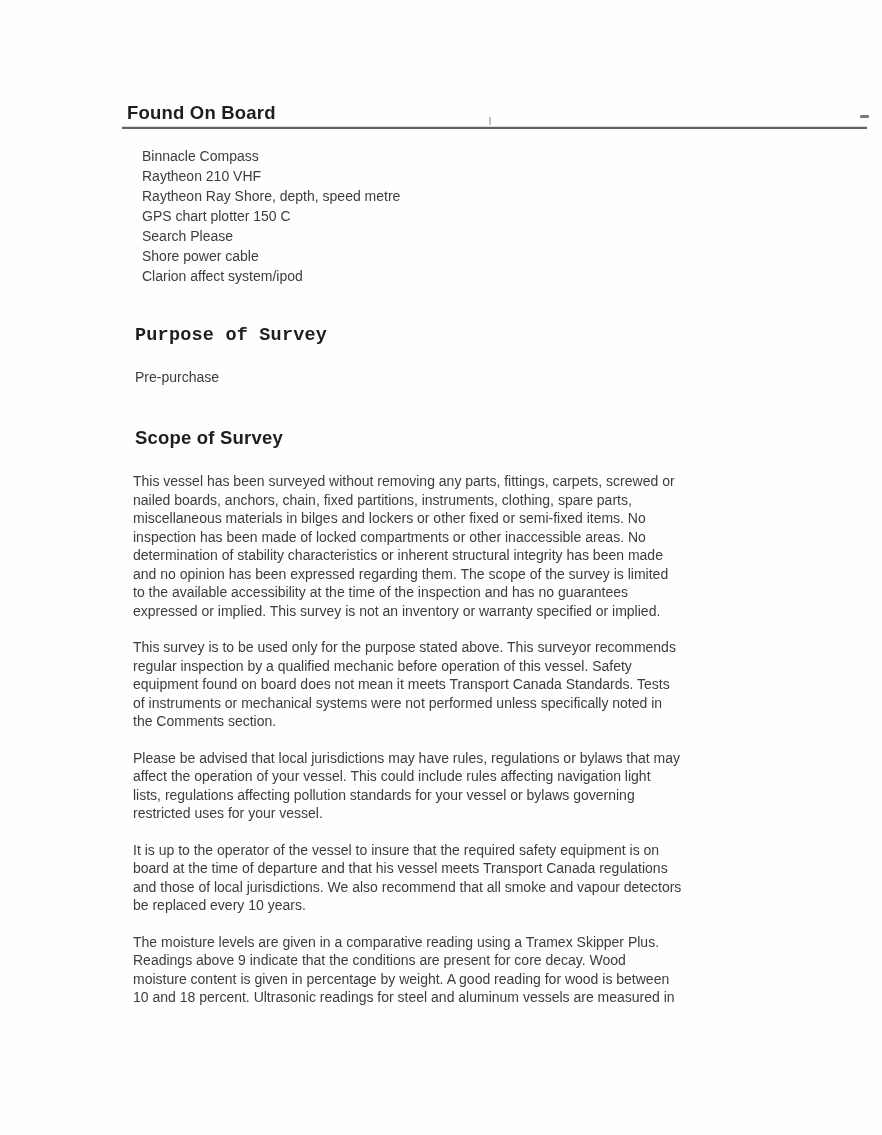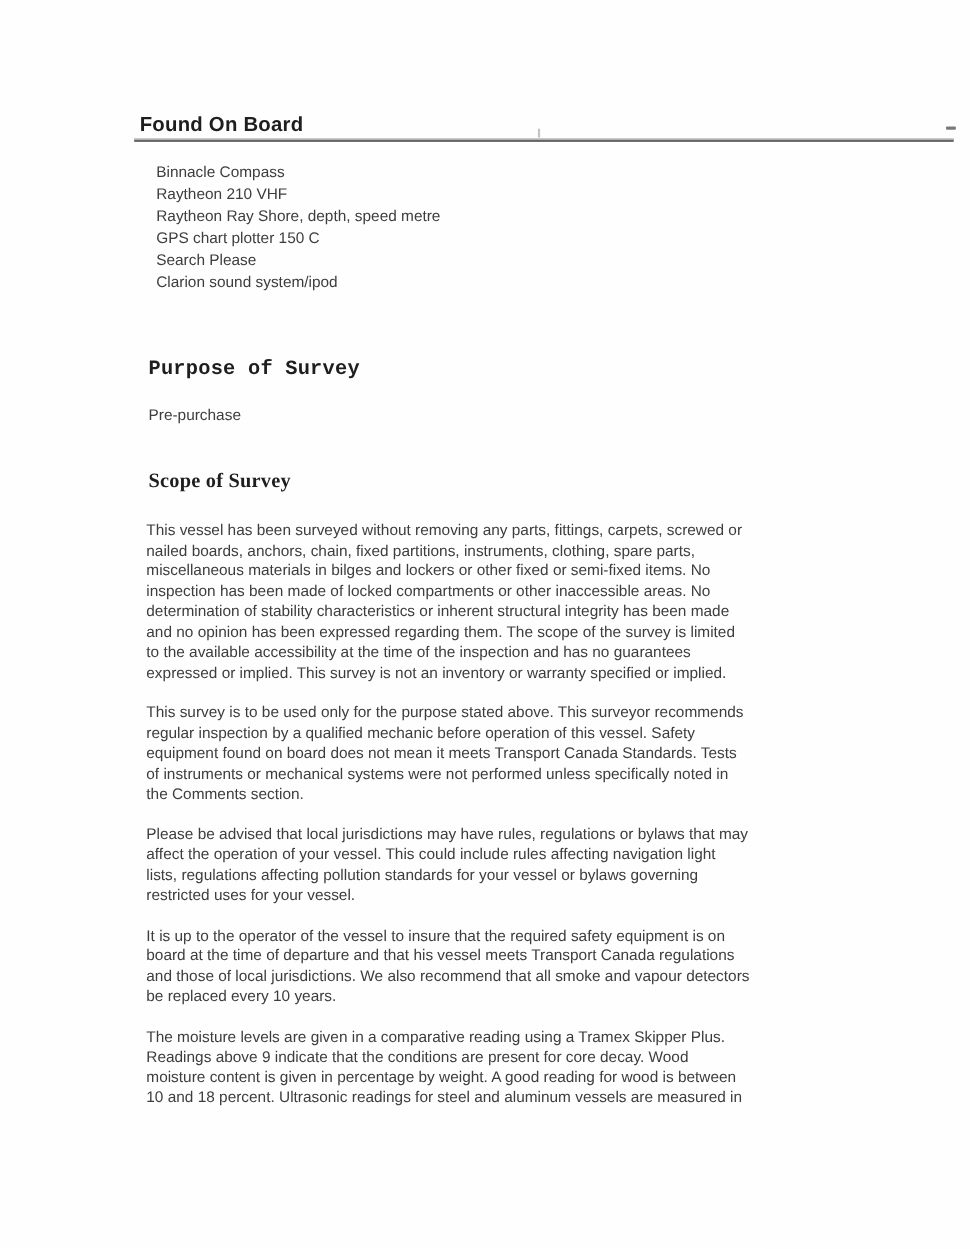--- a/index.html
+++ b/index.html
@@ -19,21 +19,21 @@
     position: absolute;
     margin: 0;
     font-size: 18.5px;
     line-height: 22px;
     font-weight: bold;
     letter-spacing: 0.2px;
     color: var(--heading-color, #1e1e1e);
   }
   .h-found   { left: 127px; top: 102px; }
   .h-purpose { left: 135px; top: 325px; font-family: Liberation Mono, monospace; }
-  .h-scope   { left: 135px; top: 427px; font-family: Liberation Serif, serif; }
+  .h-scope   { left: 135px; top: 427px; }
 
   .heading-rule {
     position: absolute;
     left: 122px;
     top: 126px;
     width: 745px;
     height: 2px;
     background: var(--rule-color, #636363);
     border-top: 1px solid #d8d8d8;
   }
@@ -99,21 +99,22 @@
   <div class="heading-rule"></div>
   <div class="artifact-dash"></div>
   <div class="artifact-tick"></div>
 
   <div class="equipment-list">
     <div class="equipment-item">Binnacle Compass</div>
     <div class="equipment-item">Raytheon 210 VHF</div>
     <div class="equipment-item">Raytheon Ray Shore, depth, speed metre</div>
     <div class="equipment-item">GPS chart plotter 150 C</div>
     <div class="equipment-item">Search Please</div>
-    <div class="equipment-item">Clarion sound system/ipod</div>
+    <div class="equipment-item">Shore power cable</div>
+    <div class="equipment-item">Clarion affect system/ipod</div>
   </div>
 
   <h2 class="doc-heading h-purpose">Purpose of Survey</h2>
 
   <div class="purpose-value">Pre-purchase</div>
 
   <h2 class="doc-heading h-scope">Scope of Survey</h2>
 
   <div class="scope-paragraphs">
     <p>This vessel has been surveyed without removing any parts, fittings, carpets, screwed or

